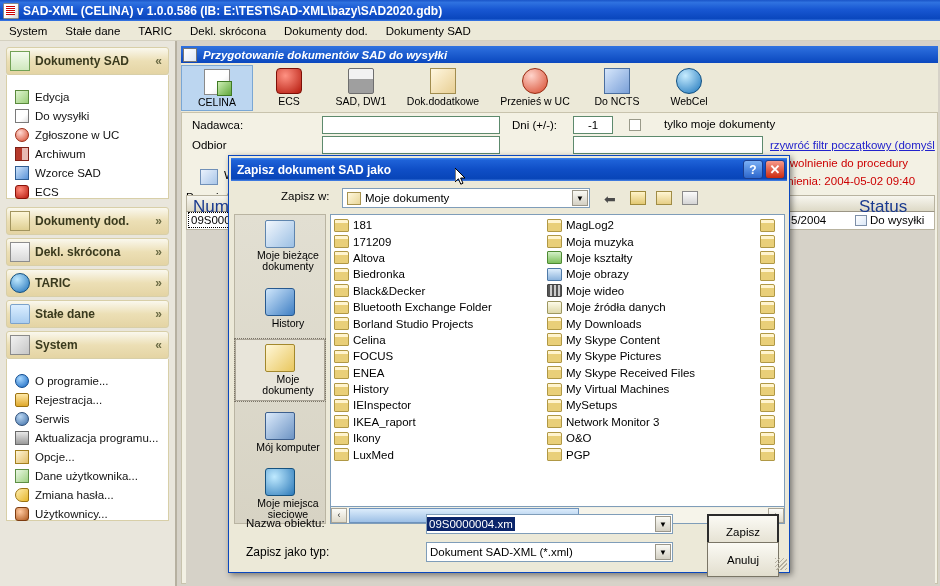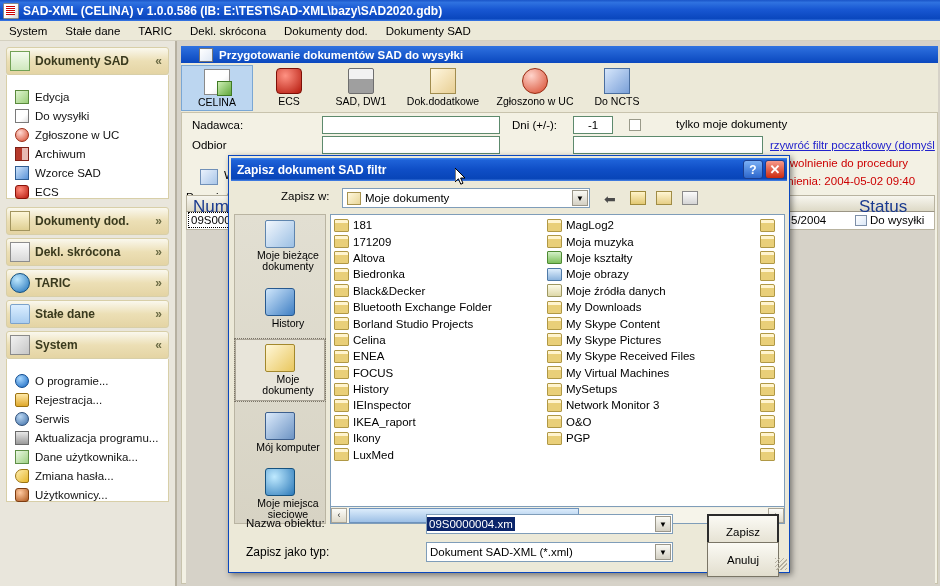--- a/index.html
+++ b/index.html
@@ -80,21 +80,21 @@
   .ic-sadg{background:linear-gradient(to bottom,#f4fbef,#cfe8bd);border:1px solid #72a256;}
 
   
   #content{ position:absolute; left:179px; top:41px; width:761px; height:545px;
             background:#d6d2c8; overflow:hidden; }
 
   #formcaption{
     position:absolute; left:2px; top:5px; width:757px; height:17px;
     background:linear-gradient(to bottom,#2f72e0,#0a47be);
     color:#fff; font-weight:bold; font-size:11.5px;
-    display:flex; align-items:center; padding-left:16px;
+    display:flex; align-items:center; padding-left:0;font-style:italic;
   }
   #formcaption .fi{ width:14px;height:14px;margin:0 6px 0 2px;
       background:linear-gradient(135deg,#fff,#dfe8f5); border:1px solid #777; }
 
   #toolbar{
     position:absolute; left:2px; top:22px; width:757px; height:50px;
     background:#ece9d8; border-bottom:1px solid #c8c3ad;
     display:flex; align-items:flex-start; padding-top:2px;
   }
   .tb-btn{ width:72px; height:46px; display:flex; flex-direction:column;
@@ -345,20 +345,24 @@
     </div>
     <div class="sb-item">
       <span class="si ic-help"></span>
       <span>Serwis</span>
     </div>
     <div class="sb-item">
       <span class="si ic-upd"></span>
       <span>Aktualizacja programu...</span>
     </div>
     <div class="sb-item">
+      <span class="si ic-opt"></span>
+      <span>Opcje...</span>
+    </div>
+    <div class="sb-item">
       <span class="si ic-user"></span>
       <span>Dane użytkownika...</span>
     </div>
     <div class="sb-item">
       <span class="si ic-key"></span>
       <span>Zmiana hasła...</span>
     </div>
     <div class="sb-item">
       <span class="si ic-users"></span>
       <span>Użytkownicy...</span>
@@ -385,38 +389,42 @@
     <div class="tb-btn">
       <span class="bi bi-print"></span>
       <span class="bl">SAD, DW1</span>
     </div>
     <div class="tb-btn" style="width:92px">
       <span class="bi bi-dok"></span>
       <span class="bl">Dok.dodatkowe</span>
     </div>
     <div class="tb-btn" style="width:92px">
       <span class="bi bi-zgl"></span>
-      <span class="bl">Zgłoszono w UC</span>
+      <span class="bl">Przenieś w UC</span>
     </div>
     <div class="tb-btn">
       <span class="bi bi-ncts"></span>
       <span class="bl">Do NCTS</span>
+    </div>
+    <div class="tb-btn">
+      <span class="bi bi-web"></span>
+      <span class="bl">WebCel</span>
     </div>
   </div>
 
   <div id="formbody">
     <div class="fl" style="left:10px; top:6px;">Nadawca:</div>
     <div class="fin grn" style="left:140px; top:3px; width:178px;"></div>
     <div class="fl" style="left:10px; top:26px;">Odbior</div>
     <div class="fin grn" style="left:140px; top:23px; width:178px;"></div>
 
     <div class="fl" style="left:330px; top:6px;">Dni (+/-):</div>
     <div class="fin grn ctr" style="left:391px; top:3px; width:40px;">-1</div>
     <div class="cbx" style="left:447px; top:6px;"></div>
-    <div class="fl" style="left:464px; top:5px;padding-left:30px;">tylko moje dokumenty</div>
+    <div class="fl" style="left:452px; top:5px;padding-left:30px;">tylko moje dokumenty</div>
     <div class="fin grn" style="left:391px; top:23px; width:190px;"></div>
     <div class="lnk" style="left:588px; top:26px;">rzywróć filtr początkowy (domyśl</div>
     <div class="redtxt" style="left:602px; top:44px;">zwolnienie do procedury</div>
     <div class="redtxt" style="left:588px; top:62px;">wolnienia: 2004-05-02 09:40</div>
 
     <div id="gridtoolbar">
       <div class="gbtn"></div>
       <div class="gtxt" style="left:38px;">W</div>
     </div>
     <div style="position:absolute;left:4px;top:78px;font-size:11.5px;">Przenieś</div>
@@ -433,21 +441,21 @@
       <div class="stic" style="left:668px; top:3px;"></div>
       <div class="rc" style="left:683px;">Do wysyłki</div>
     </div>
 
     <div id="gridbody"></div>
   </div>
 </div>
 
 <div id="dlg">
   <div id="dlgtitle">
-    <span>Zapisz dokument SAD filtr</span>
+    <span>Zapisz dokument SAD jako</span>
     <span class="sp"></span>
     <span class="tbtn q">?</span>
     <span class="tbtn x">✕</span>
   </div>
 
   <div id="lookrow">
     <span class="lbl">Zapisz w:</span>
     <div id="lookcombo">
       <span class="ci"></span>
       <span class="ct">Moje dokumenty</span>
@@ -519,25 +527,25 @@
         <div class="frow">
           <span class="fi2 "></span>
           <span class="fn">Borland Studio Projects</span>
         </div>
         <div class="frow">
           <span class="fi2 "></span>
           <span class="fn">Celina</span>
         </div>
         <div class="frow">
           <span class="fi2 "></span>
+          <span class="fn">FOCUS</span>
+        </div>
+        <div class="frow">
+          <span class="fi2 "></span>
           <span class="fn">ENEA</span>
-        </div>
-        <div class="frow">
-          <span class="fi2 "></span>
-          <span class="fn">FOCUS</span>
         </div>
         <div class="frow">
           <span class="fi2 "></span>
           <span class="fn">History</span>
         </div>
         <div class="frow">
           <span class="fi2 "></span>
           <span class="fn">IEInspector</span>
         </div>
         <div class="frow">
@@ -562,20 +570,24 @@
           <span class="fi2 music"></span>
           <span class="fn">Moja muzyka</span>
         </div>
         <div class="frow">
           <span class="fi2 shapes"></span>
           <span class="fn">Moje kształty</span>
         </div>
         <div class="frow">
           <span class="fi2 pics"></span>
           <span class="fn">Moje obrazy</span>
+        </div>
+        <div class="frow">
+          <span class="fi2 video"></span>
+          <span class="fn">Moje wideo</span>
         </div>
         <div class="frow">
           <span class="fi2 data"></span>
           <span class="fn">Moje źródła danych</span>
         </div>
         <div class="frow">
           <span class="fi2 "></span>
           <span class="fn">My Downloads</span>
         </div>
         <div class="frow">

